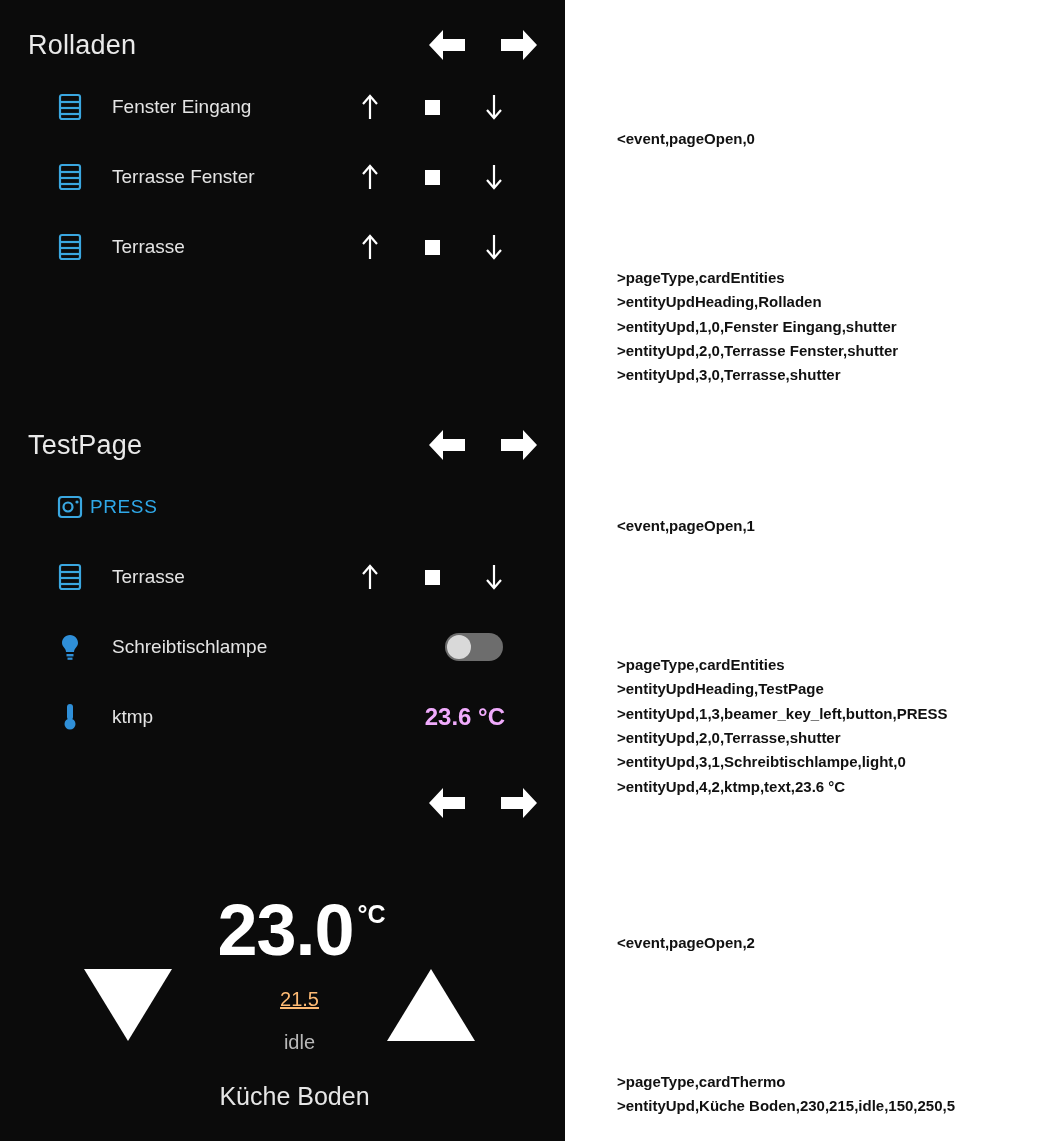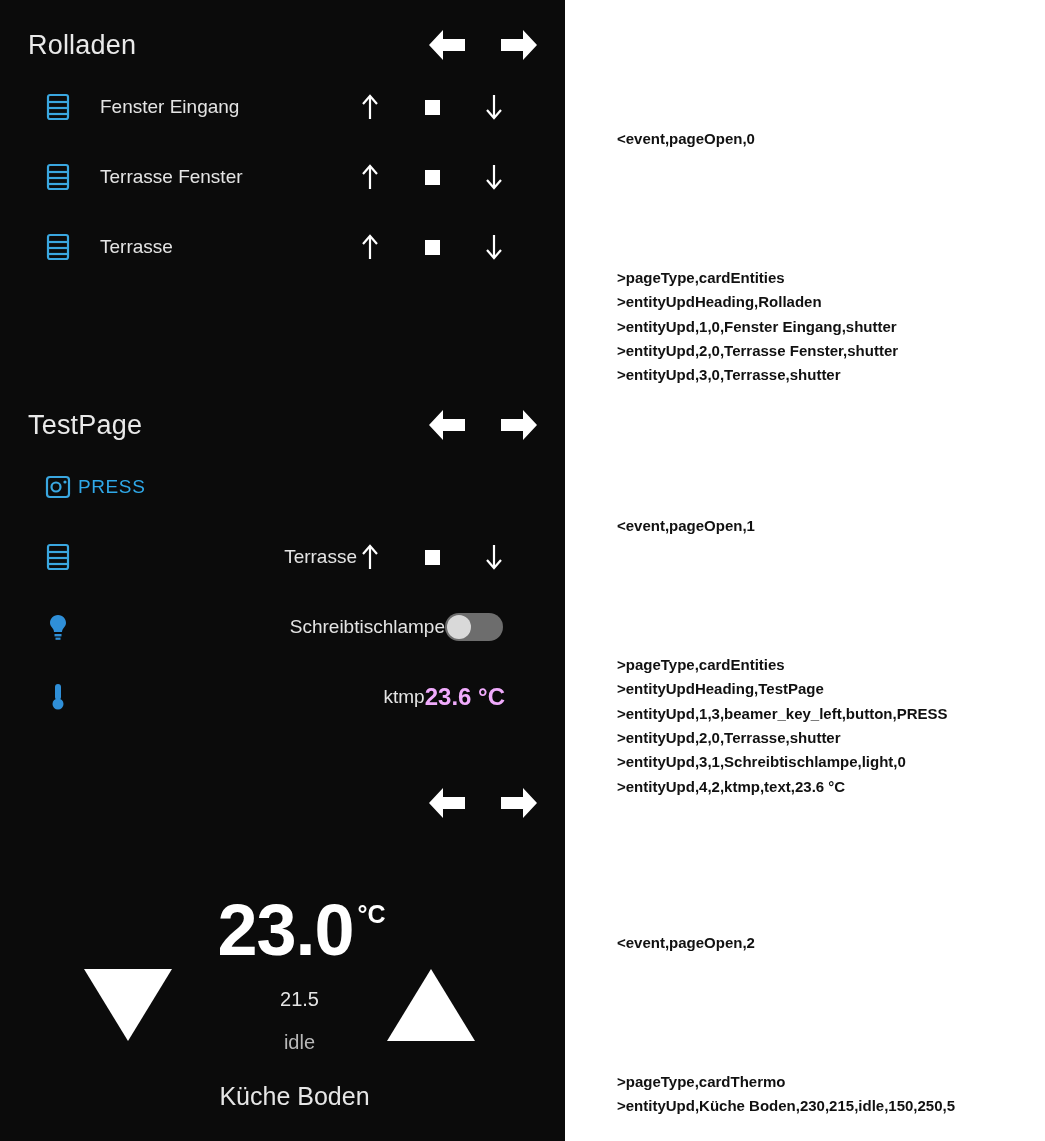--- a/index.html
+++ b/index.html
@@ -36,21 +36,21 @@
   }
 
   
   .panel {
     position: absolute;
     left: 0;
     width: 565px;
     background: #0b0b0b;
   }
   .panel-1 { top: 0; height: 400px; }
-  .panel-2 { top: 380px; height: 360px; text-align: right; }
+  .panel-2 { top: 400px; height: 360px; }
   .panel-3 { top: 760px; height: 381px; }
 
   .panel-header {
     position: relative;
     height: 72px;
   }
   .panel-title {
     position: absolute;
     left: 28px;
     top: 30px;
@@ -73,21 +73,21 @@
     cursor: pointer;
   }
   .arrow-btn svg { display: block; }
 
   
   .rows { position: relative; }
   .row {
     display: flex;
     align-items: center;
     height: 70px;
-    padding: 0 24px 0 38px;
+    padding: 0 24px 0 50px;
     box-sizing: border-box;
   }
   .row-icon {
     width: 40px;
     flex: 0 0 40px;
     display: flex;
     align-items: center;
     justify-content: center;
     color: #3aa7e0;
   }
@@ -194,23 +194,24 @@
   .big-unit {
     color: #ffffff;
     font-size: 25px;
     font-weight: bold;
     vertical-align: top;
     position: relative;
     top: 6px;
     left: 4px;
   }
   .sub-temp {
-    color: #e5e5e5;
+    color: #fdba74;
     font-size: 20px;
     margin-top: 22px;
+    text-decoration: underline;
   }
   .state-text {
     color: #b9b9b9;
     font-size: 20px;
     margin-top: 20px;
   }
   .thermo-name {
     position: absolute;
     left: 12px;
     bottom: 30px;

